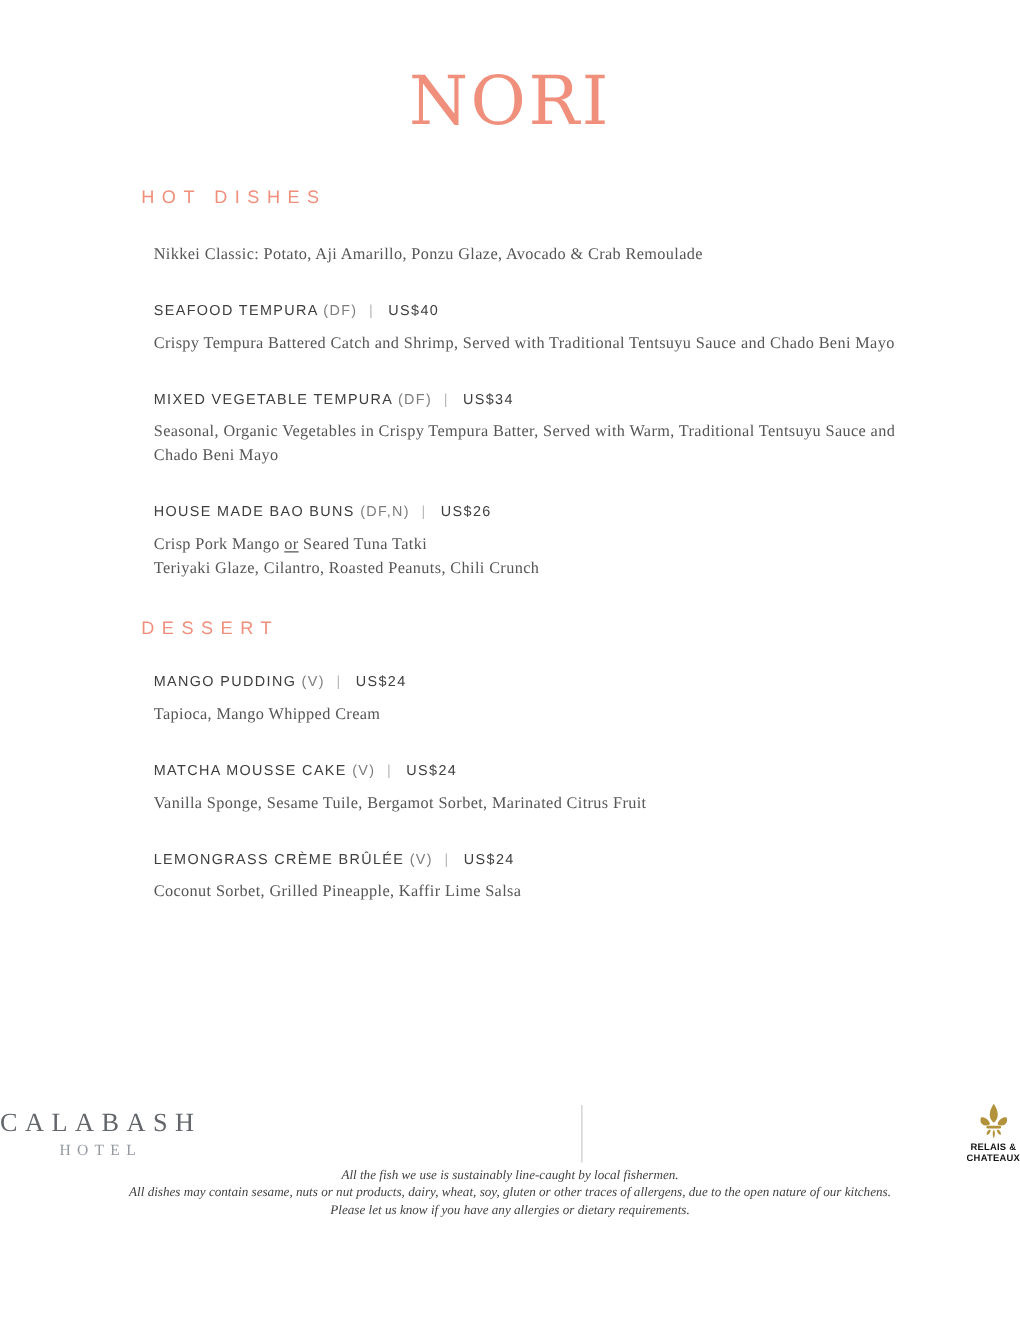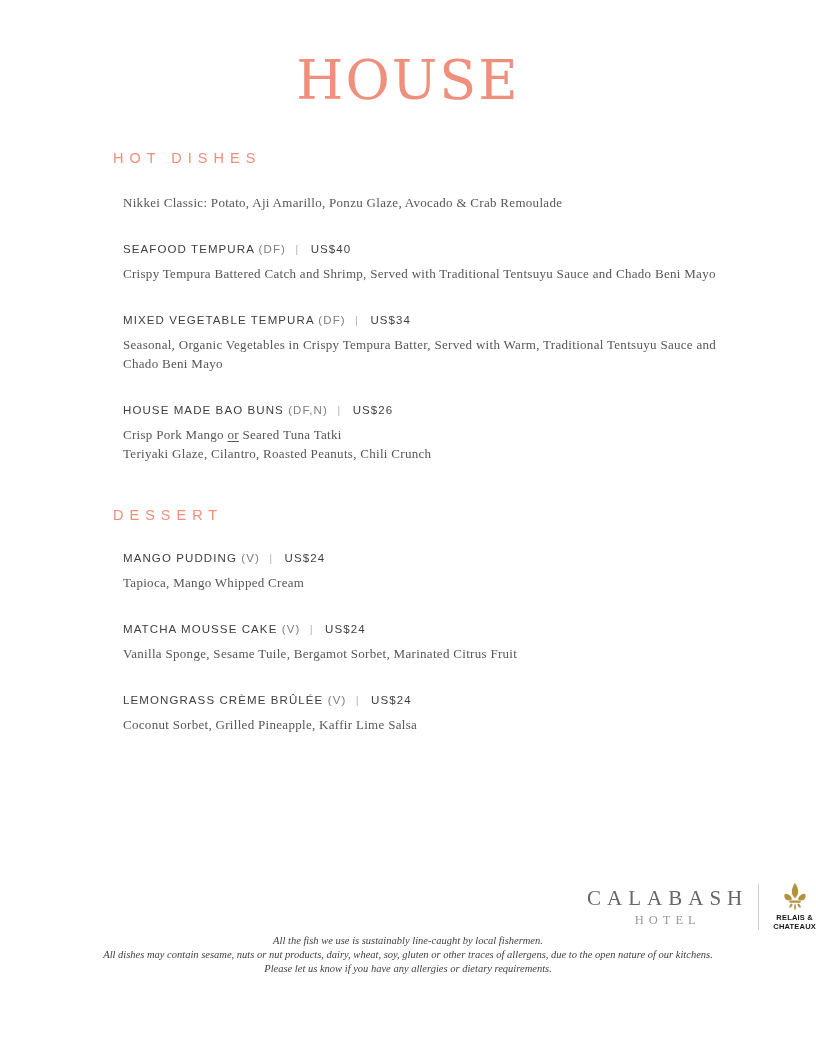--- a/index.html
+++ b/index.html
@@ -19,21 +19,21 @@
 
   .logo-wrap{padding-top:52px;text-align:center;}
   .logo-text{
     margin:0;display:inline-block;
     font-family:"DejaVu Serif",serif;
     font-size:54px;line-height:58px;font-weight:500;
     letter-spacing:2px;color:var(--accent);
   }
 
   .menu{margin:40px 0 0 113px;}
-  .section + .section{margin-top:44px;}
+  .section + .section{margin-top:32px;}
   .section-title{
     margin:0 0 26px 0;
     font-size:14.5px;line-height:17px;font-weight:400;
     letter-spacing:6px;color:var(--accent);
   }
   .section-items{padding-left:10px;}
   .menu-item{margin-bottom:29px;}
   .item-title{
     font-size:11.5px;line-height:16px;
     letter-spacing:1.1px;color:var(--title);
@@ -45,21 +45,21 @@
   .item-desc{margin-top:7px;}
   .desc-line{
     margin:0;white-space:nowrap;
     font-family:"Liberation Serif",serif;
     font-size:13px;line-height:19px;
     letter-spacing:0.3px;color:var(--desc);
   }
   .desc-line .u{text-decoration:underline;text-underline-offset:2px;}
 
   .footer{position:absolute;top:883px;left:0;width:816px;}
-  .lockup{display:flex;justify-content:flex-end;align-items:center;}
+  .lockup{display:flex;justify-content:space-between;align-items:center;}
   .calabash{text-align:center;}
   .calabash-name{
     font-family:"Liberation Serif",serif;
     font-size:21px;line-height:24px;letter-spacing:6px;
     color:var(--hotel);white-space:nowrap;
   }
   .calabash-sub{
     margin-top:3px;
     font-family:Liberation Serif, serif;
     font-size:12.5px;line-height:15px;letter-spacing:5px;
@@ -79,21 +79,21 @@
     font-size:10.5px;line-height:14px;color:#3f3f3f;
   }
   .disclaimer div{margin:0;}
 </style>
 </head>
 <body>
 
 <div class="page">
 
   <div class="logo-wrap">
-    <h1 class="logo-text">HOUSE</h1>
+    <h1 class="logo-text">NORI</h1>
   </div>
 
   <main class="menu">
   <section class="section">
     <h2 class="section-title">HOT DISHES</h2>
     <div class="section-items">
   <article class="menu-item">
     <div class="item-desc">
               <p class="desc-line"><span>Nikkei Classic: Potato, Aji Amarillo, Ponzu Glaze, Avocado &amp; Crab Remoulade</span></p>
             </div>

